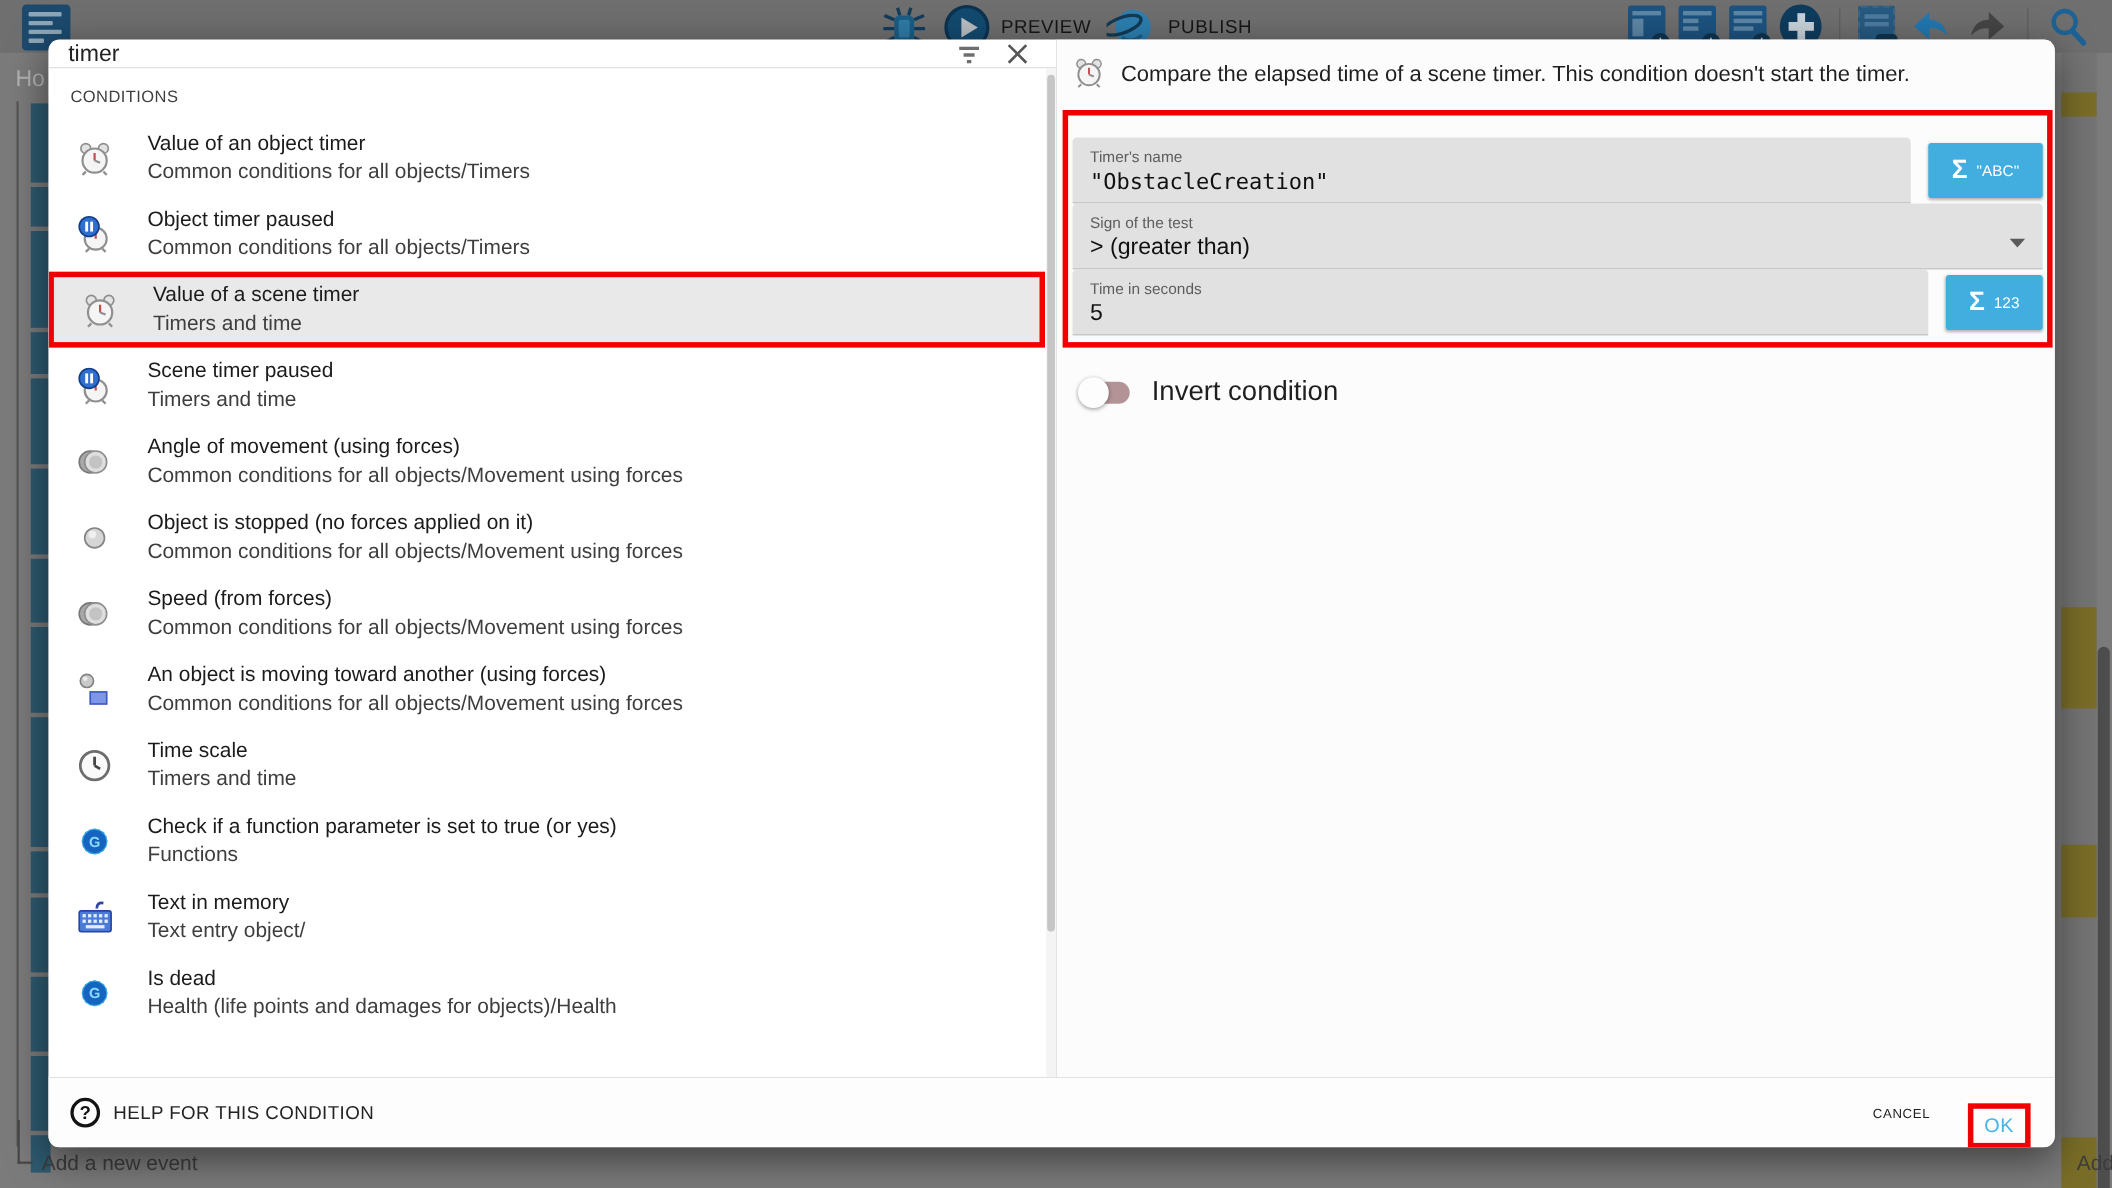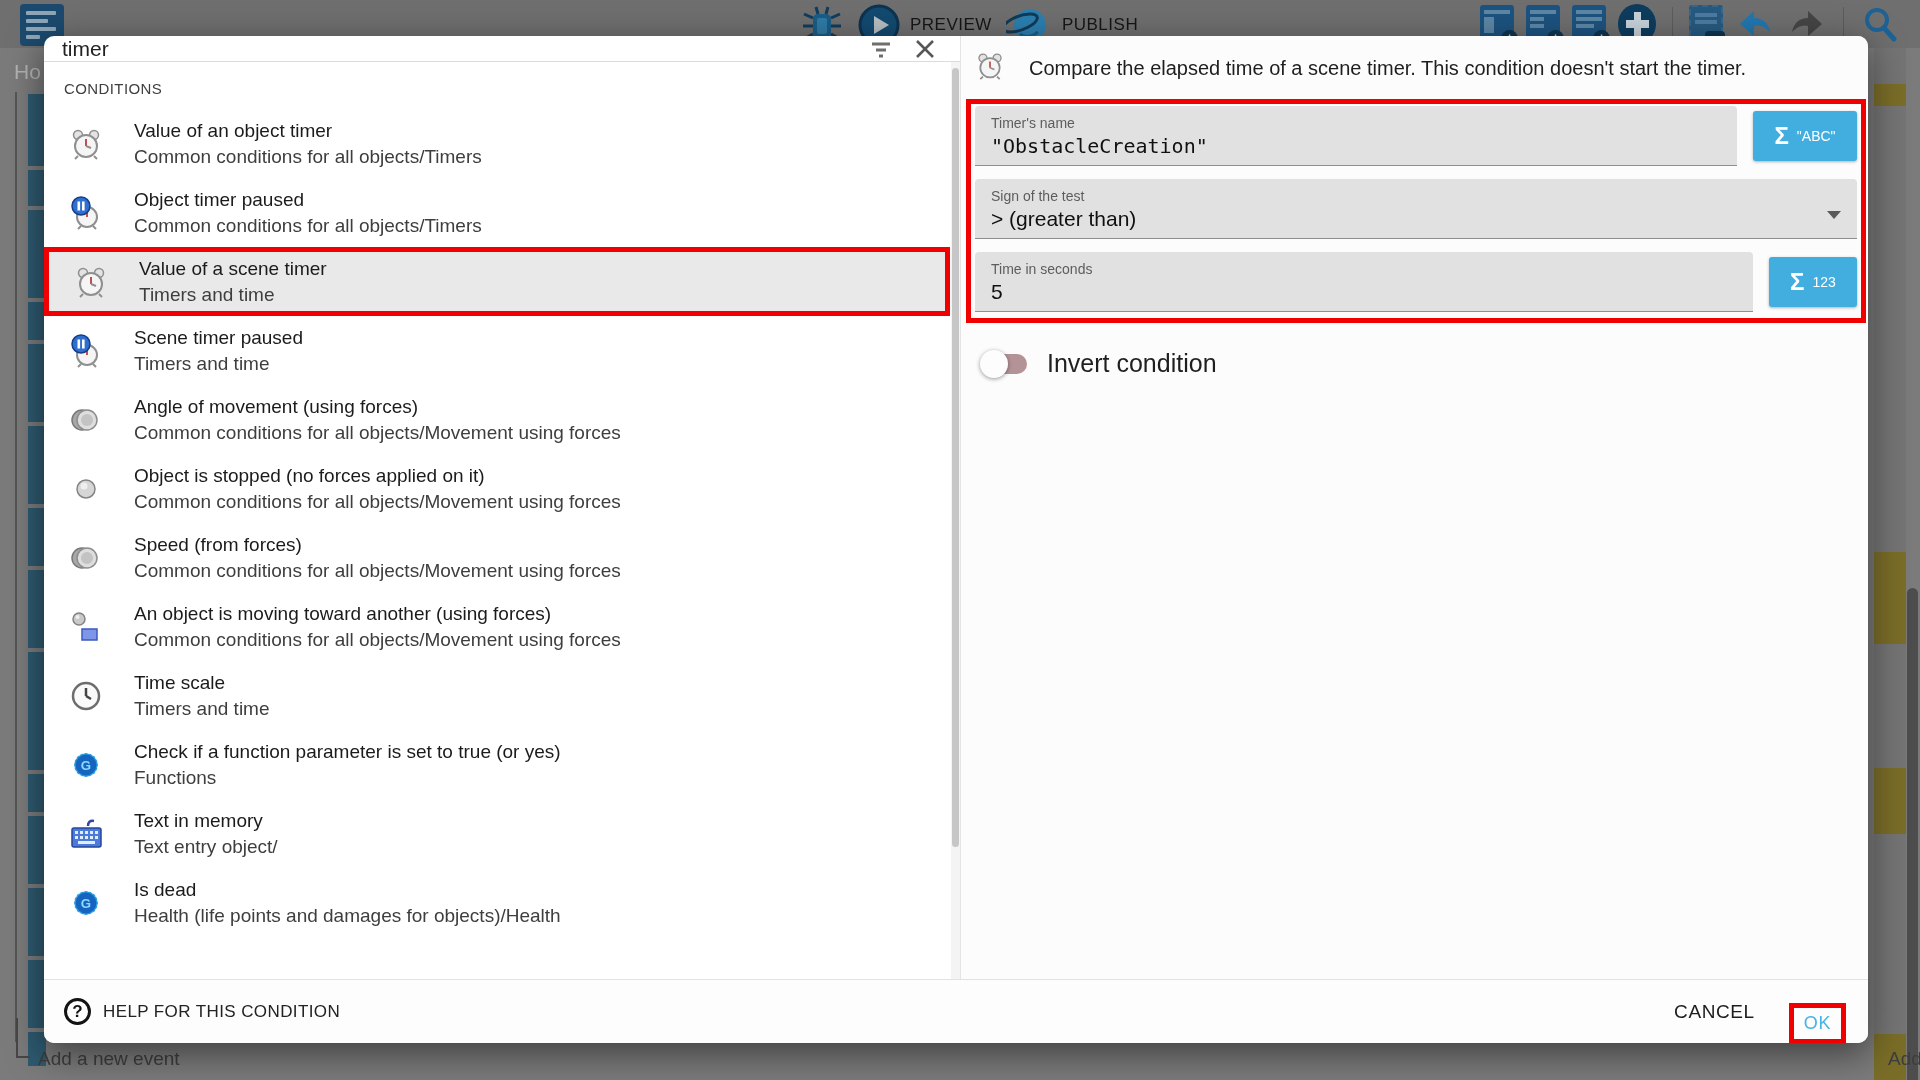--- a/index.html
+++ b/index.html
@@ -61,24 +61,24 @@
   .list-row .ic { width:44px; display:flex; justify-content:center; flex-shrink:0; }
   .list-row .txt .t1 { font-size:19px; color:#1b1b1b; line-height:26px; }
   .list-row .txt .t2 { font-size:19px; color:#3e3e3e; line-height:25px; }
   .list-row.selected { background:#e9e9e9; border:5px solid #f00000; }
   .list-scroll { position:absolute; right:0; top:0; bottom:0; width:9px; background:#f4f4f4; }
   .list-scroll .thumb { position:absolute; top:6px; right:1px; width:7px; height:85%;
     background:#c6c6c6; border-radius:4px; }
 
   
   .right-pane { flex:1; background:#fcfcfc; position:relative; padding:0; }
-  .rp-header { display:flex; align-items:center; gap:24px; padding:15px 18px 12px 14px; }
+  .rp-header { display:flex; align-items:center; gap:14px; padding:15px 18px 12px 14px; }
   .rp-header .desc { font-size:20px; color:#1e1e1e; }
-  .fields-box { margin:2px 2px 0 5px; border:5px solid #f00000; padding:2px 4px 6px 4px;
-    display:flex; flex-direction:column; gap:13px; background:transparent; }
+  .fields-box { margin:2px 2px 0 5px; border:5px solid #f00000; padding:20px 4px 6px 4px;
+    display:flex; flex-direction:column; gap:0; background:transparent; }
   .field-row { display:flex; align-items:center; }
   .filled-field { background:#e1e1e1; border-radius:4px 4px 0 0; border-bottom:1px solid #8f8f8f;
     padding:9px 16px 7px 16px; flex:1; position:relative; }
   .filled-field .lbl { font-size:14px; color:#5d5d5d; margin-bottom:3px; }
   .filled-field .val { font-size:21px; color:#101010; }
   .val.mono { font-family:"DejaVu Sans Mono", monospace; font-size:20px; }
   .dd-arrow { position:absolute; right:16px; top:32px; width:0; height:0;
     border-left:7px solid transparent; border-right:7px solid transparent;
     border-top:8px solid #5a5a5a; }
   .expr-btn { margin-left:16px; height:50px; min-width:88px; padding:0 12px;
@@ -94,21 +94,21 @@
   .invert-label { font-size:25px; color:#1f1f1f; }
 
   
   .dialog-footer { height:64px; border-top:1px solid #e2e2e2; display:flex; align-items:center;
     padding:0 22px 0 20px; background:#fdfdfd; }
   .help-btn { display:flex; align-items:center; gap:12px; cursor:pointer; }
   .help-circle { width:27px; height:27px; border-radius:50%; border:3px solid #131313;
     color:#131313; font-weight:bold; font-size:17px; display:flex; align-items:center; justify-content:center; }
   .help-label { font-size:17px; color:#232323; letter-spacing:.4px; }
   .footer-spacer { flex:1; }
-  .cancel-btn { font-size:19px; color:#1d1d1d; letter-spacing:.6px; margin-right:34px; cursor:pointer; }
+  .cancel-btn { font-size:12px; color:#1d1d1d; letter-spacing:.6px; margin-right:34px; cursor:pointer; }
   .ok-wrap { border:5px solid #f00000; padding:5px 10px;margin-top:24px; }
   .ok-btn { font-size:18px; color:#45b4e6; letter-spacing:.6px; cursor:pointer; }
 </style>
 </head>
 <body>
 
 <div class="backdrop">
   <div class="topbar">
     <div class="tb-left">
       <div class="doc-ic">

